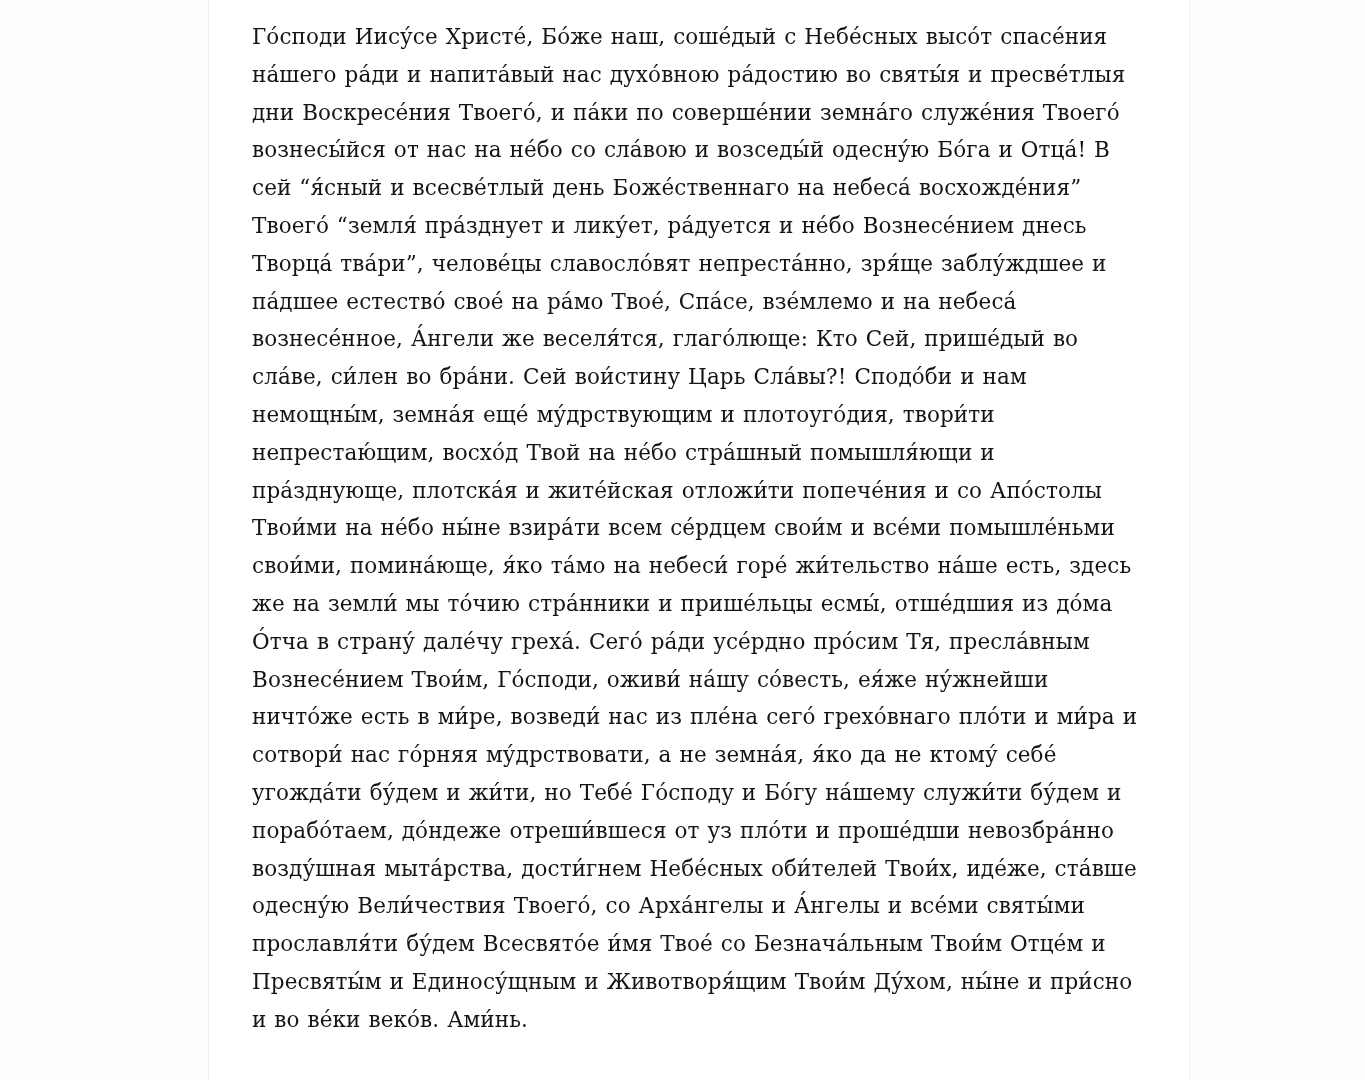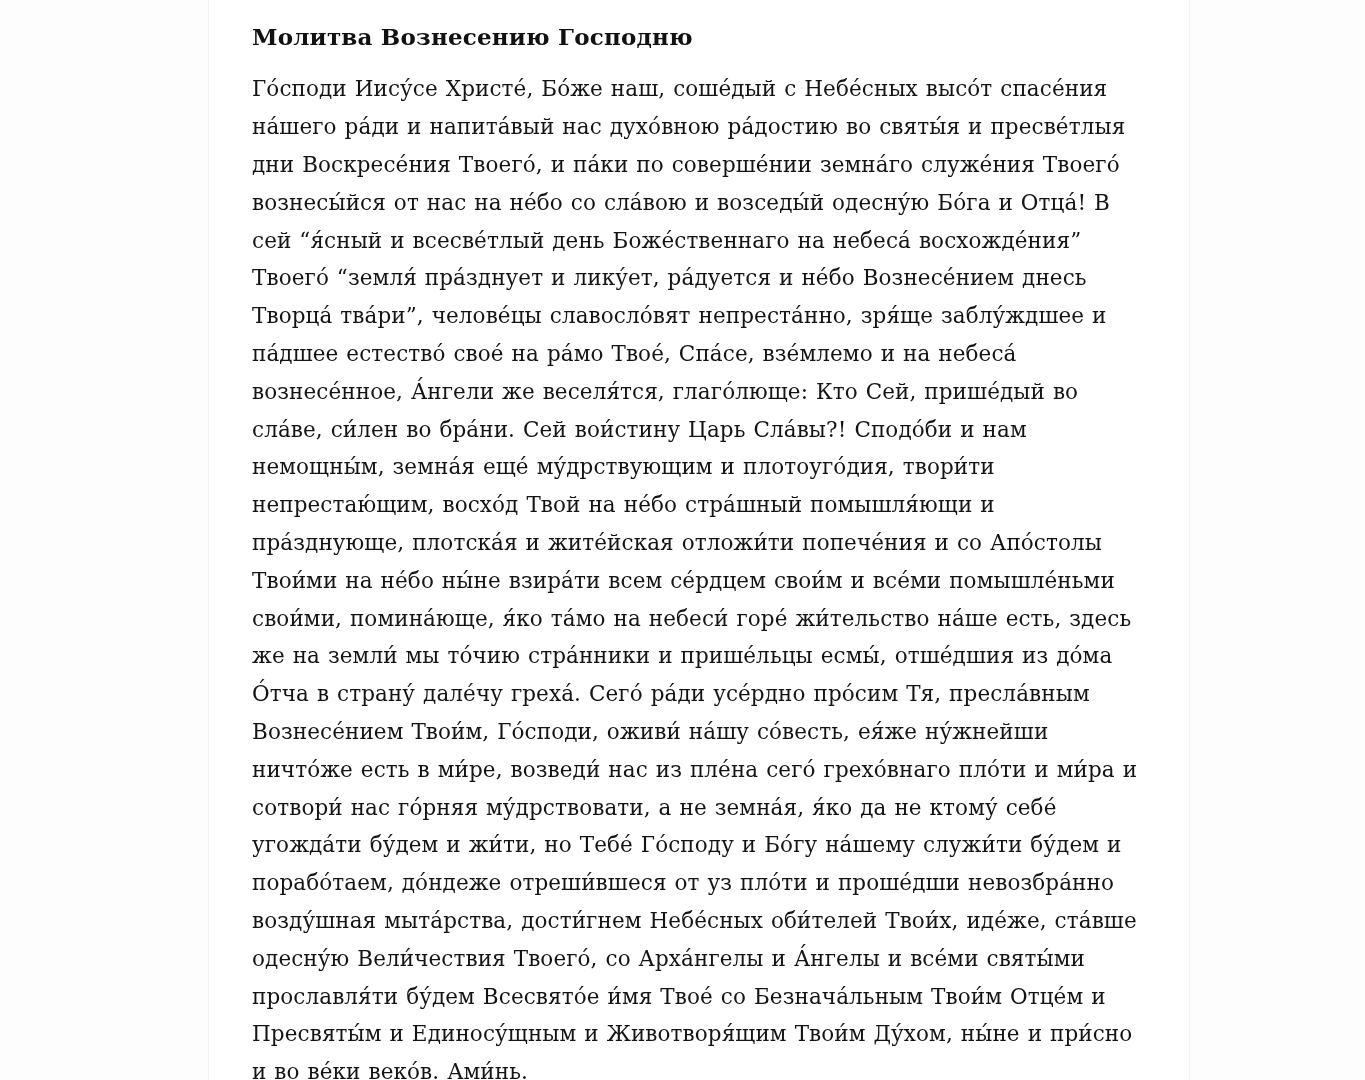--- a/index.html
+++ b/index.html
@@ -75,19 +75,18 @@
 </style>
 </head>
 <body>
 
 <div class="page">
 
   <div class="gutter-left"></div>
   <div class="gutter-right"></div>
 
   <div class="content">
-    <h1 class="doc-title">Молитва Вознесению Господню</h1>
     <div class="prayer-body">
       <p>Го́споди Иису́се Христе́, Бо́же наш, соше́дый с Небе́сных высо́т спасе́ния на́шего ра́ди и напита́вый нас духо́вною ра́достию во святы́я и пресве́тлыя дни Воскресе́ния Твоего́, и па́ки по соверше́нии земна́го служе́ния Твоего́ вознесы́йся от нас на не́бо со сла́вою и возседы́й одесну́ю Бо́га и Отца́! В сей “я́сный и всесве́тлый день Боже́ственнаго на небеса́ восхожде́ния” Твоего́ “земля́ пра́зднует и лику́ет, ра́дуется и не́бо Вознесе́нием днесь Творца́ тва́ри”, челове́цы славосло́вят непреста́нно, зря́ще заблу́ждшее и па́дшее естество́ свое́ на ра́мо Твое́, Спа́се, взе́млемо и на небеса́ вознесе́нное, А́нгели же веселя́тся, глаго́люще: Кто Сей, прише́дый во сла́ве, си́лен во бра́ни. Сей вои́стину Царь Сла́вы?! Сподо́би и нам немощны́м, земна́я еще́ му́дрствующим и плотоуго́дия, твори́ти непрестаю́щим, восхо́д Твой на не́бо стра́шный помышля́ющи и пра́зднующе, плотска́я и жите́йская отложи́ти попече́ния и со Апо́столы Твои́ми на не́бо ны́не взира́ти всем се́рдцем свои́м и все́ми помышле́ньми свои́ми, помина́юще, я́ко та́мо на небеси́ горе́ жи́тельство на́ше есть, здесь же на земли́ мы то́чию стра́нники и прише́льцы есмы́, отше́дшия из до́ма О́тча в страну́ дале́чу греха́. Сего́ ра́ди усе́рдно про́сим Тя, пресла́вным Вознесе́нием Твои́м, Го́споди, оживи́ на́шу со́весть, ея́же ну́жнейши ничто́же есть в ми́ре, возведи́ нас из пле́на сего́ грехо́внаго пло́ти и ми́ра и сотвори́ нас го́рняя му́дрствовати, а не земна́я, я́ко да не ктому́ себе́ угожда́ти бу́дем и жи́ти, но Тебе́ Го́споду и Бо́гу на́шему служи́ти бу́дем и порабо́таем, до́ндеже отреши́вшеся от уз пло́ти и проше́дши невозбра́нно возду́шная мыта́рства, дости́гнем Небе́сных оби́телей Твои́х, иде́же, ста́вше одесну́ю Вели́чествия Твоего́, со Арха́нгелы и А́нгелы и все́ми святы́ми прославля́ти бу́дем Всесвято́е и́мя Твое́ со Безнача́льным Твои́м Отце́м и Пресвяты́м и Единосу́щным и Животворя́щим Твои́м Ду́хом, ны́не и при́сно и во ве́ки веко́в. Ами́нь.</p>
     </div>
   </div>
 
 </div>
 
 </body></html>

